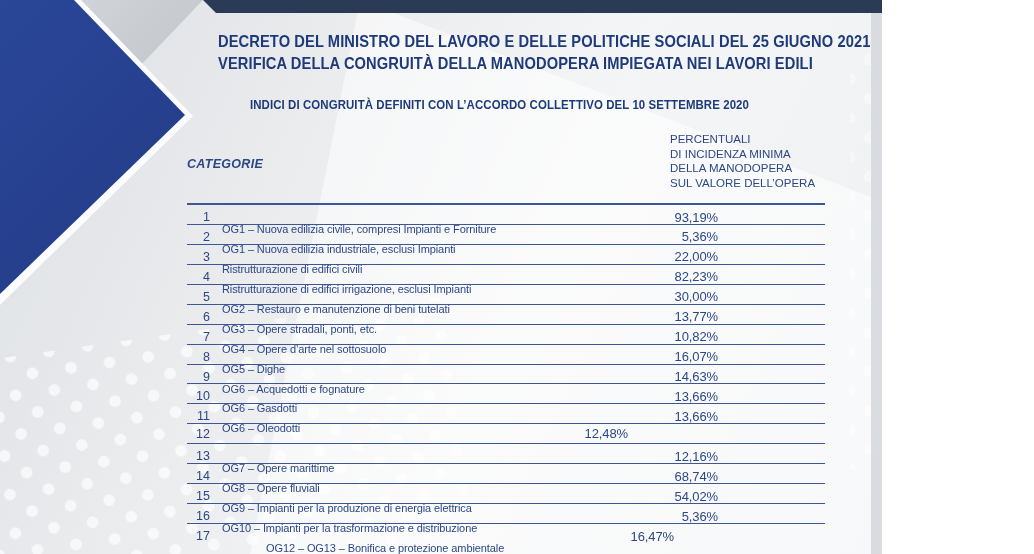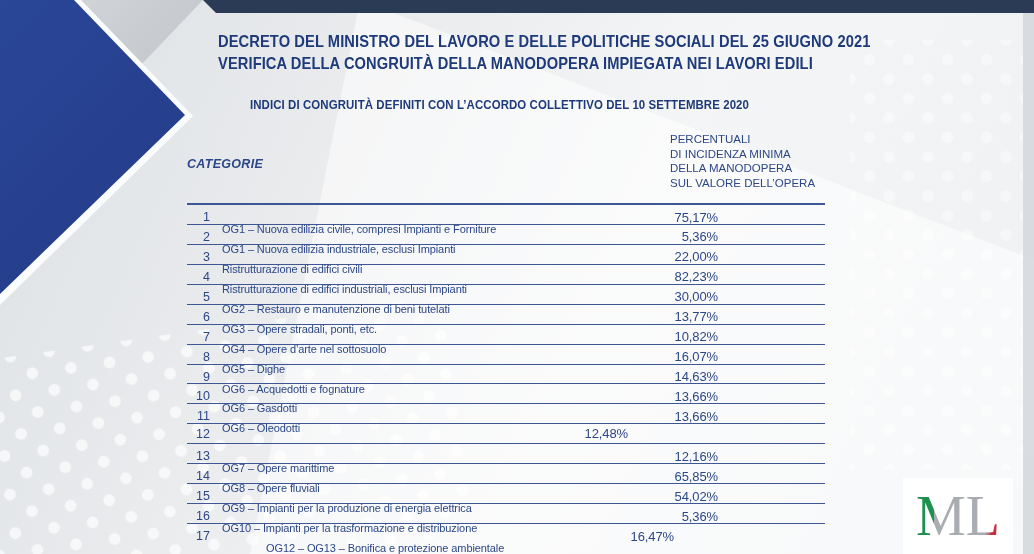--- a/index.html
+++ b/index.html
@@ -1,17 +1,17 @@
 <!DOCTYPE html>
 <html><head>
 <meta charset="utf-8">
 <style>
   html,body{margin:0;padding:0;background:#fff;}
   .slide{
-    position:relative;width:1034px;height:554px;overflow:hidden;
+    position:relative;width:882px;height:554px;overflow:hidden;
     font-family:"Liberation Sans",sans-serif;
     background:linear-gradient(115deg,#dde0e4 0%,#e9ebed 30%,#f4f5f6 58%,#eef0f2 100%);
   }
   
   .sheen{position:absolute;left:0;top:0;width:1034px;height:554px;
     background:rgba(255,255,255,.55);
     clip-path:polygon(360px 0,1034px 260px,1034px 554px,250px 554px);}
   .dots{position:absolute;pointer-events:none;
     background-image:
       radial-gradient(rgba(255,255,255,.9) 5.2px,rgba(255,255,255,0) 6.4px),
@@ -81,38 +81,38 @@
           <div>DI INCIDENZA MINIMA</div>
           <div>DELLA MANODOPERA</div>
           <div>SUL VALORE DELL’OPERA</div>
         </div>
     </div>
     <div class="tbody">
 
     <div class="row">
           <span class="cell-num">1</span>
           <span class="cell-cat">OG1 – Nuova edilizia civile, compresi Impianti e Forniture</span>
-          <span class="cell-pct">75,17%</span>
+          <span class="cell-pct">93,19%</span>
           <span></span>
         </div>
         <div class="row">
           <span class="cell-num">2</span>
           <span class="cell-cat">OG1 – Nuova edilizia industriale, esclusi Impianti</span>
           <span class="cell-pct">5,36%</span>
           <span></span>
         </div>
         <div class="row">
           <span class="cell-num">3</span>
           <span class="cell-cat">Ristrutturazione di edifici civili</span>
           <span class="cell-pct">22,00%</span>
           <span></span>
         </div>
         <div class="row">
           <span class="cell-num">4</span>
-          <span class="cell-cat">Ristrutturazione di edifici industriali, esclusi Impianti</span>
+          <span class="cell-cat">Ristrutturazione di edifici irrigazione, esclusi Impianti</span>
           <span class="cell-pct">82,23%</span>
           <span></span>
         </div>
         <div class="row">
           <span class="cell-num">5</span>
           <span class="cell-cat">OG2 – Restauro e manutenzione di beni tutelati</span>
           <span class="cell-pct">30,00%</span>
           <span></span>
         </div>
         <div class="row">
@@ -158,21 +158,21 @@
         </div>
         <div class="row">
           <span class="cell-num">13</span>
           <span class="cell-cat">OG7 – Opere marittime</span>
           <span class="cell-pct">12,16%</span>
           <span></span>
         </div>
         <div class="row">
           <span class="cell-num">14</span>
           <span class="cell-cat">OG8 – Opere fluviali</span>
-          <span class="cell-pct">65,85%</span>
+          <span class="cell-pct">68,74%</span>
           <span></span>
         </div>
         <div class="row">
           <span class="cell-num">15</span>
           <span class="cell-cat">OG9 – Impianti per la produzione di energia elettrica</span>
           <span class="cell-pct">54,02%</span>
           <span></span>
         </div>
         <div class="row">
           <span class="cell-num">16</span>

